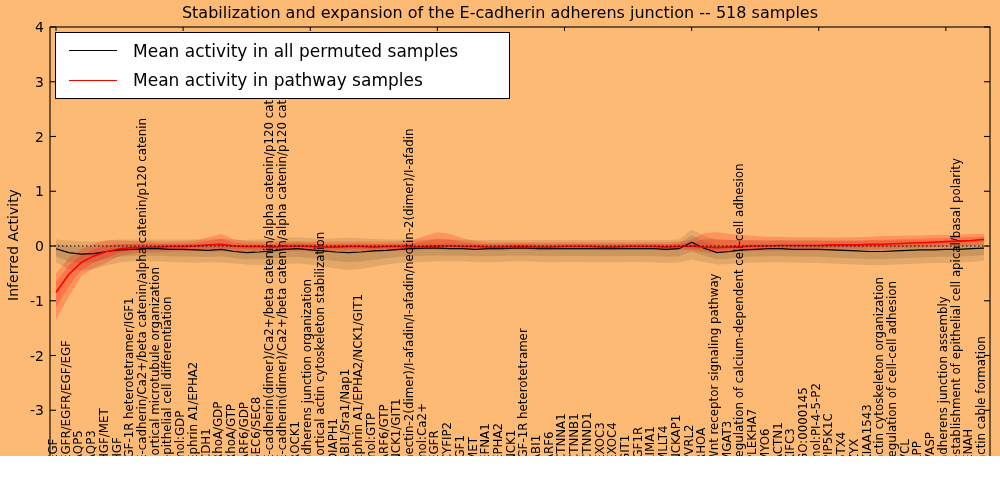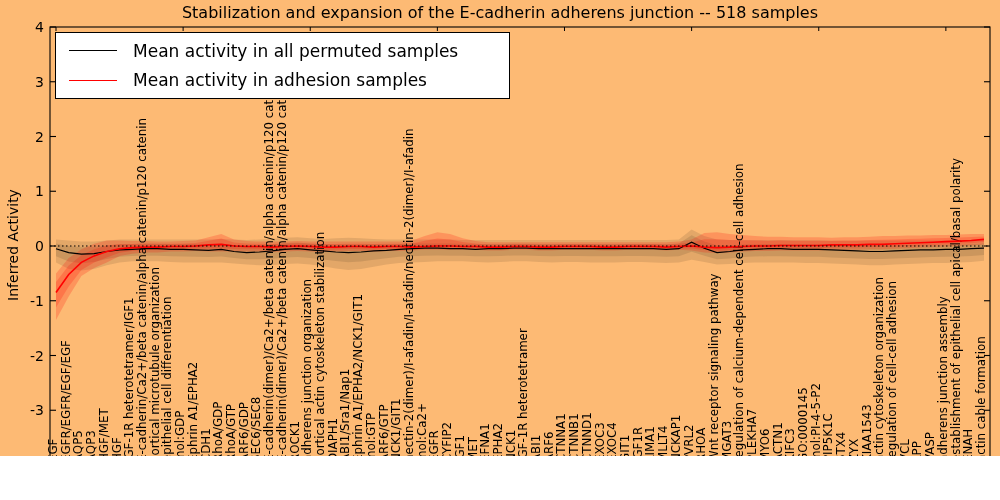--- a/index.html
+++ b/index.html
@@ -153,21 +153,21 @@
       <line x1="945.8630136986301" x2="945.8630136986301" y1="461" y2="465" stroke="#000" stroke-width="1"></line>
     </svg>
 
   <div id="legend">
     <div class="lrow">
       <span class="swatch" style="border-top-color: rgb(0, 0, 0);"></span>
       <span class="llabel">Mean activity in all permuted samples</span>
     </div>
     <div class="lrow">
       <span class="swatch" style="border-top-color: rgb(255, 0, 0);"></span>
-      <span class="llabel">Mean activity in adhesion samples</span>
+      <span class="llabel">Mean activity in pathway samples</span>
     </div>
   </div>
 <div class="ytick" style="top: 17px;">4</div>
     <div class="ytick" style="top: 71.75px;">3</div>
     <div class="ytick" style="top: 126.5px;">2</div>
     <div class="ytick" style="top: 181.25px;">1</div>
     <div class="ytick" style="top: 236px;">0</div>
     <div class="ytick" style="top: 290.75px;">-1</div>
     <div class="ytick" style="top: 345.5px;">-2</div>
     <div class="ytick" style="top: 400.25px;">-3</div>

